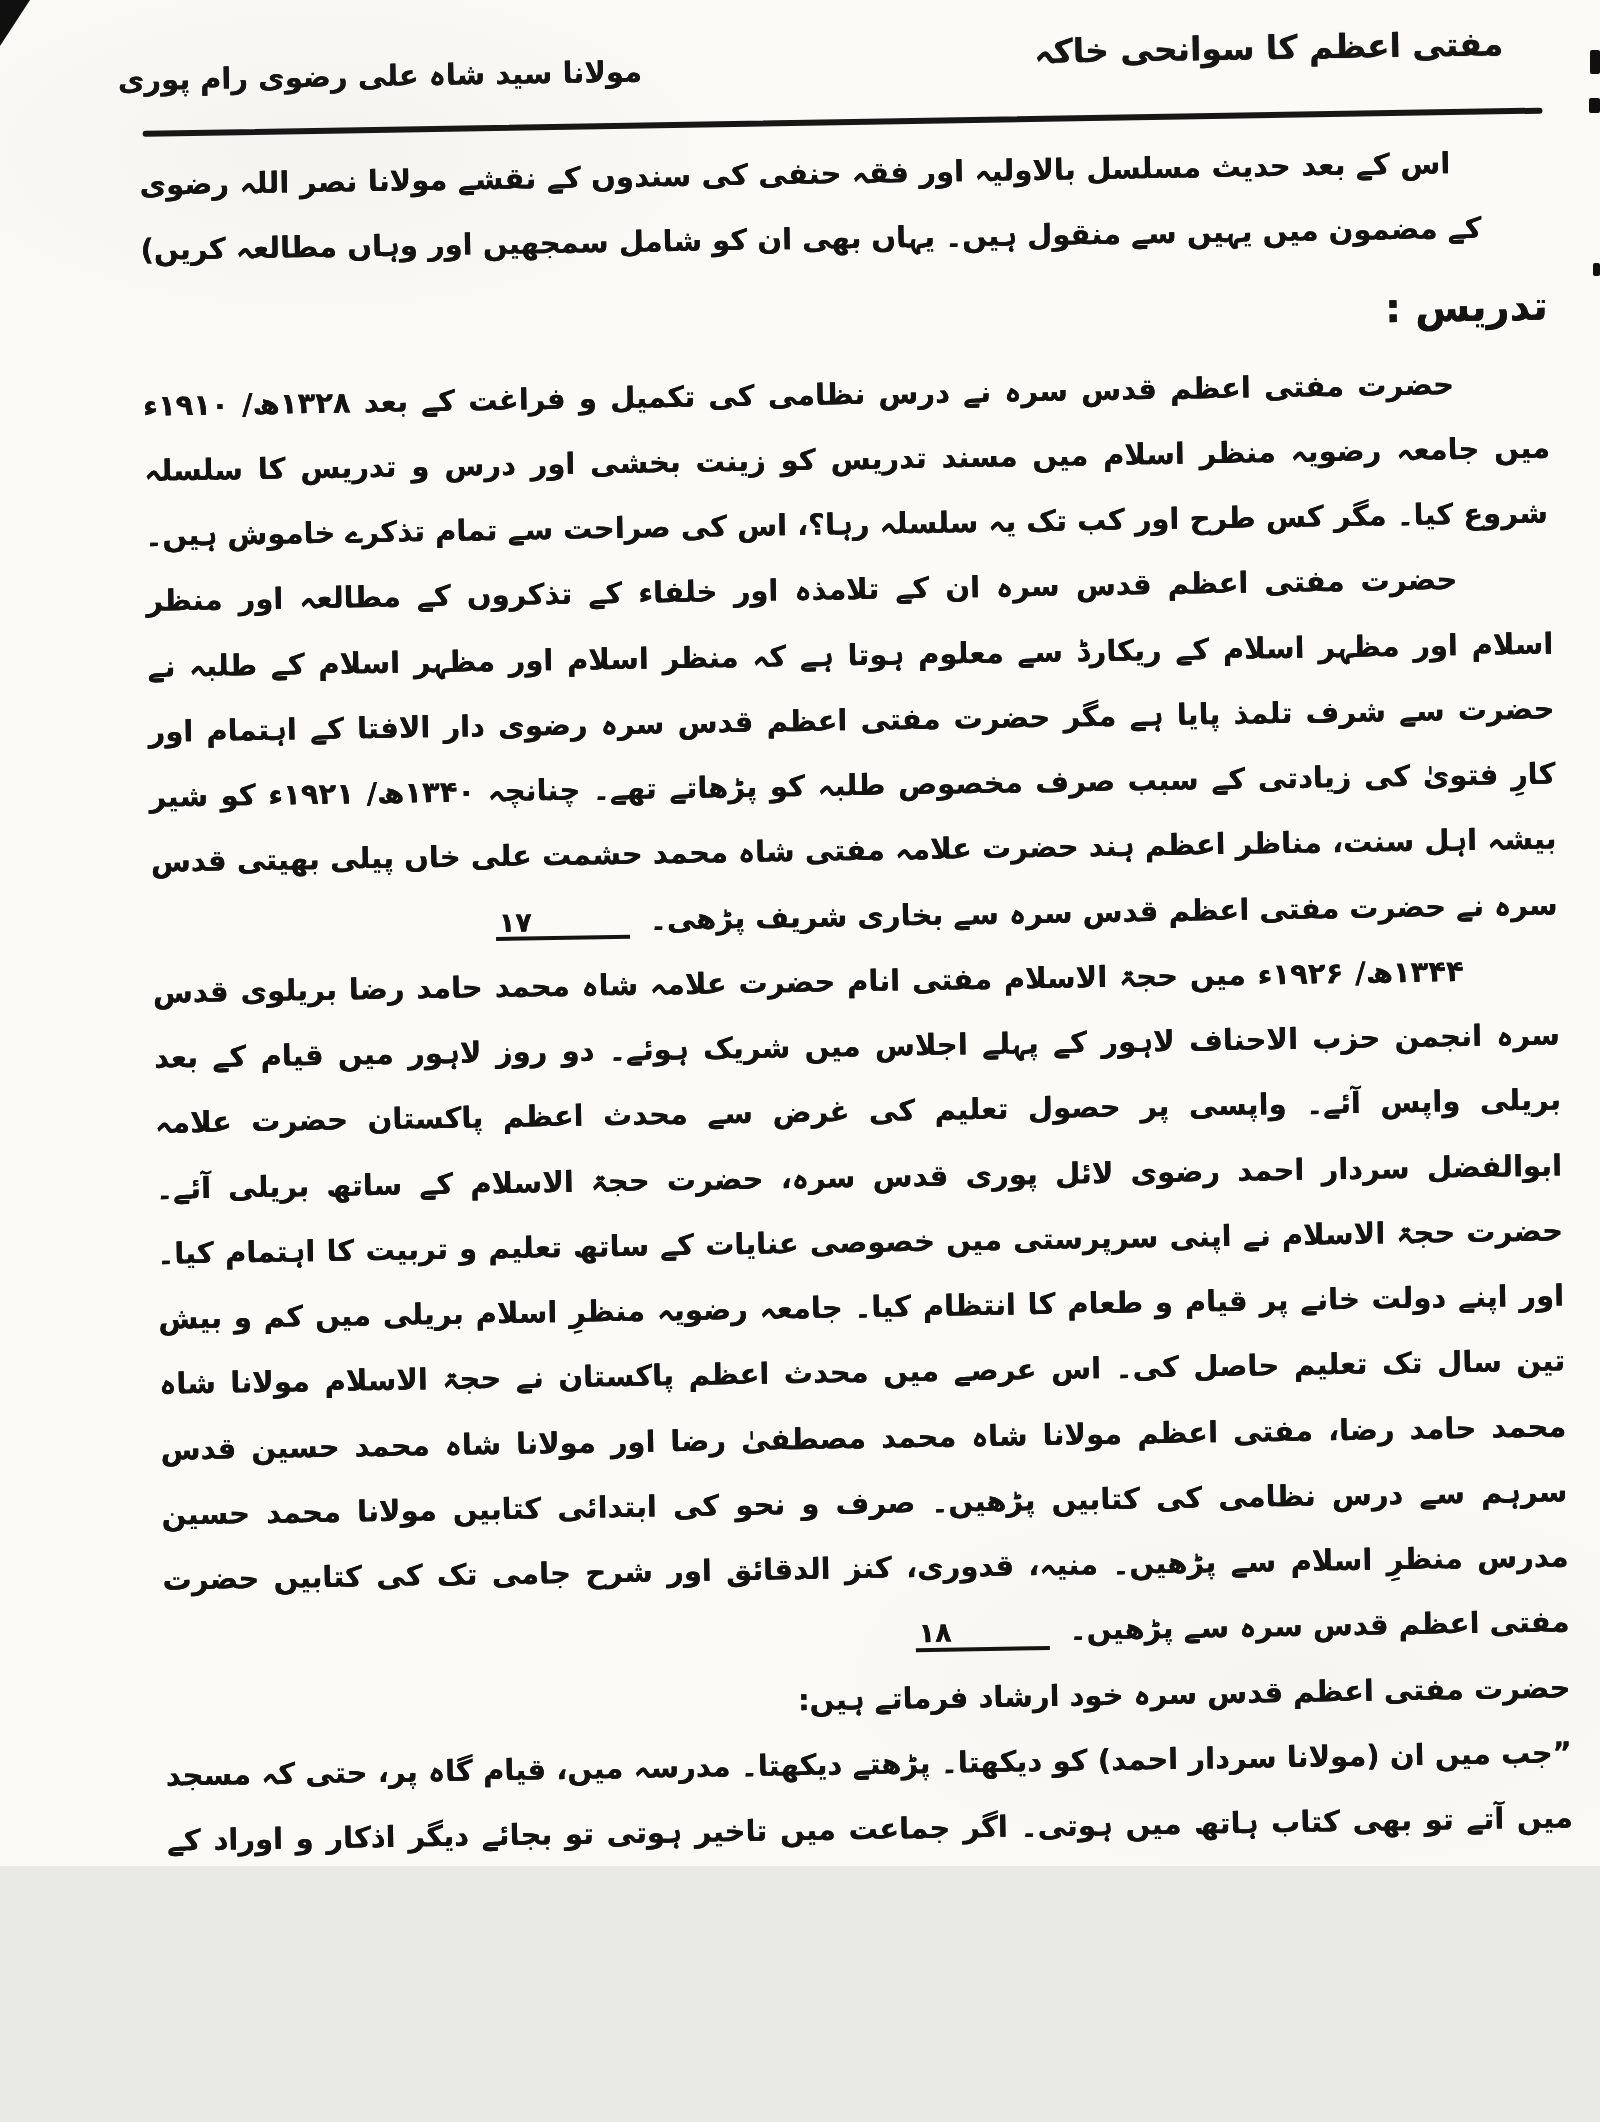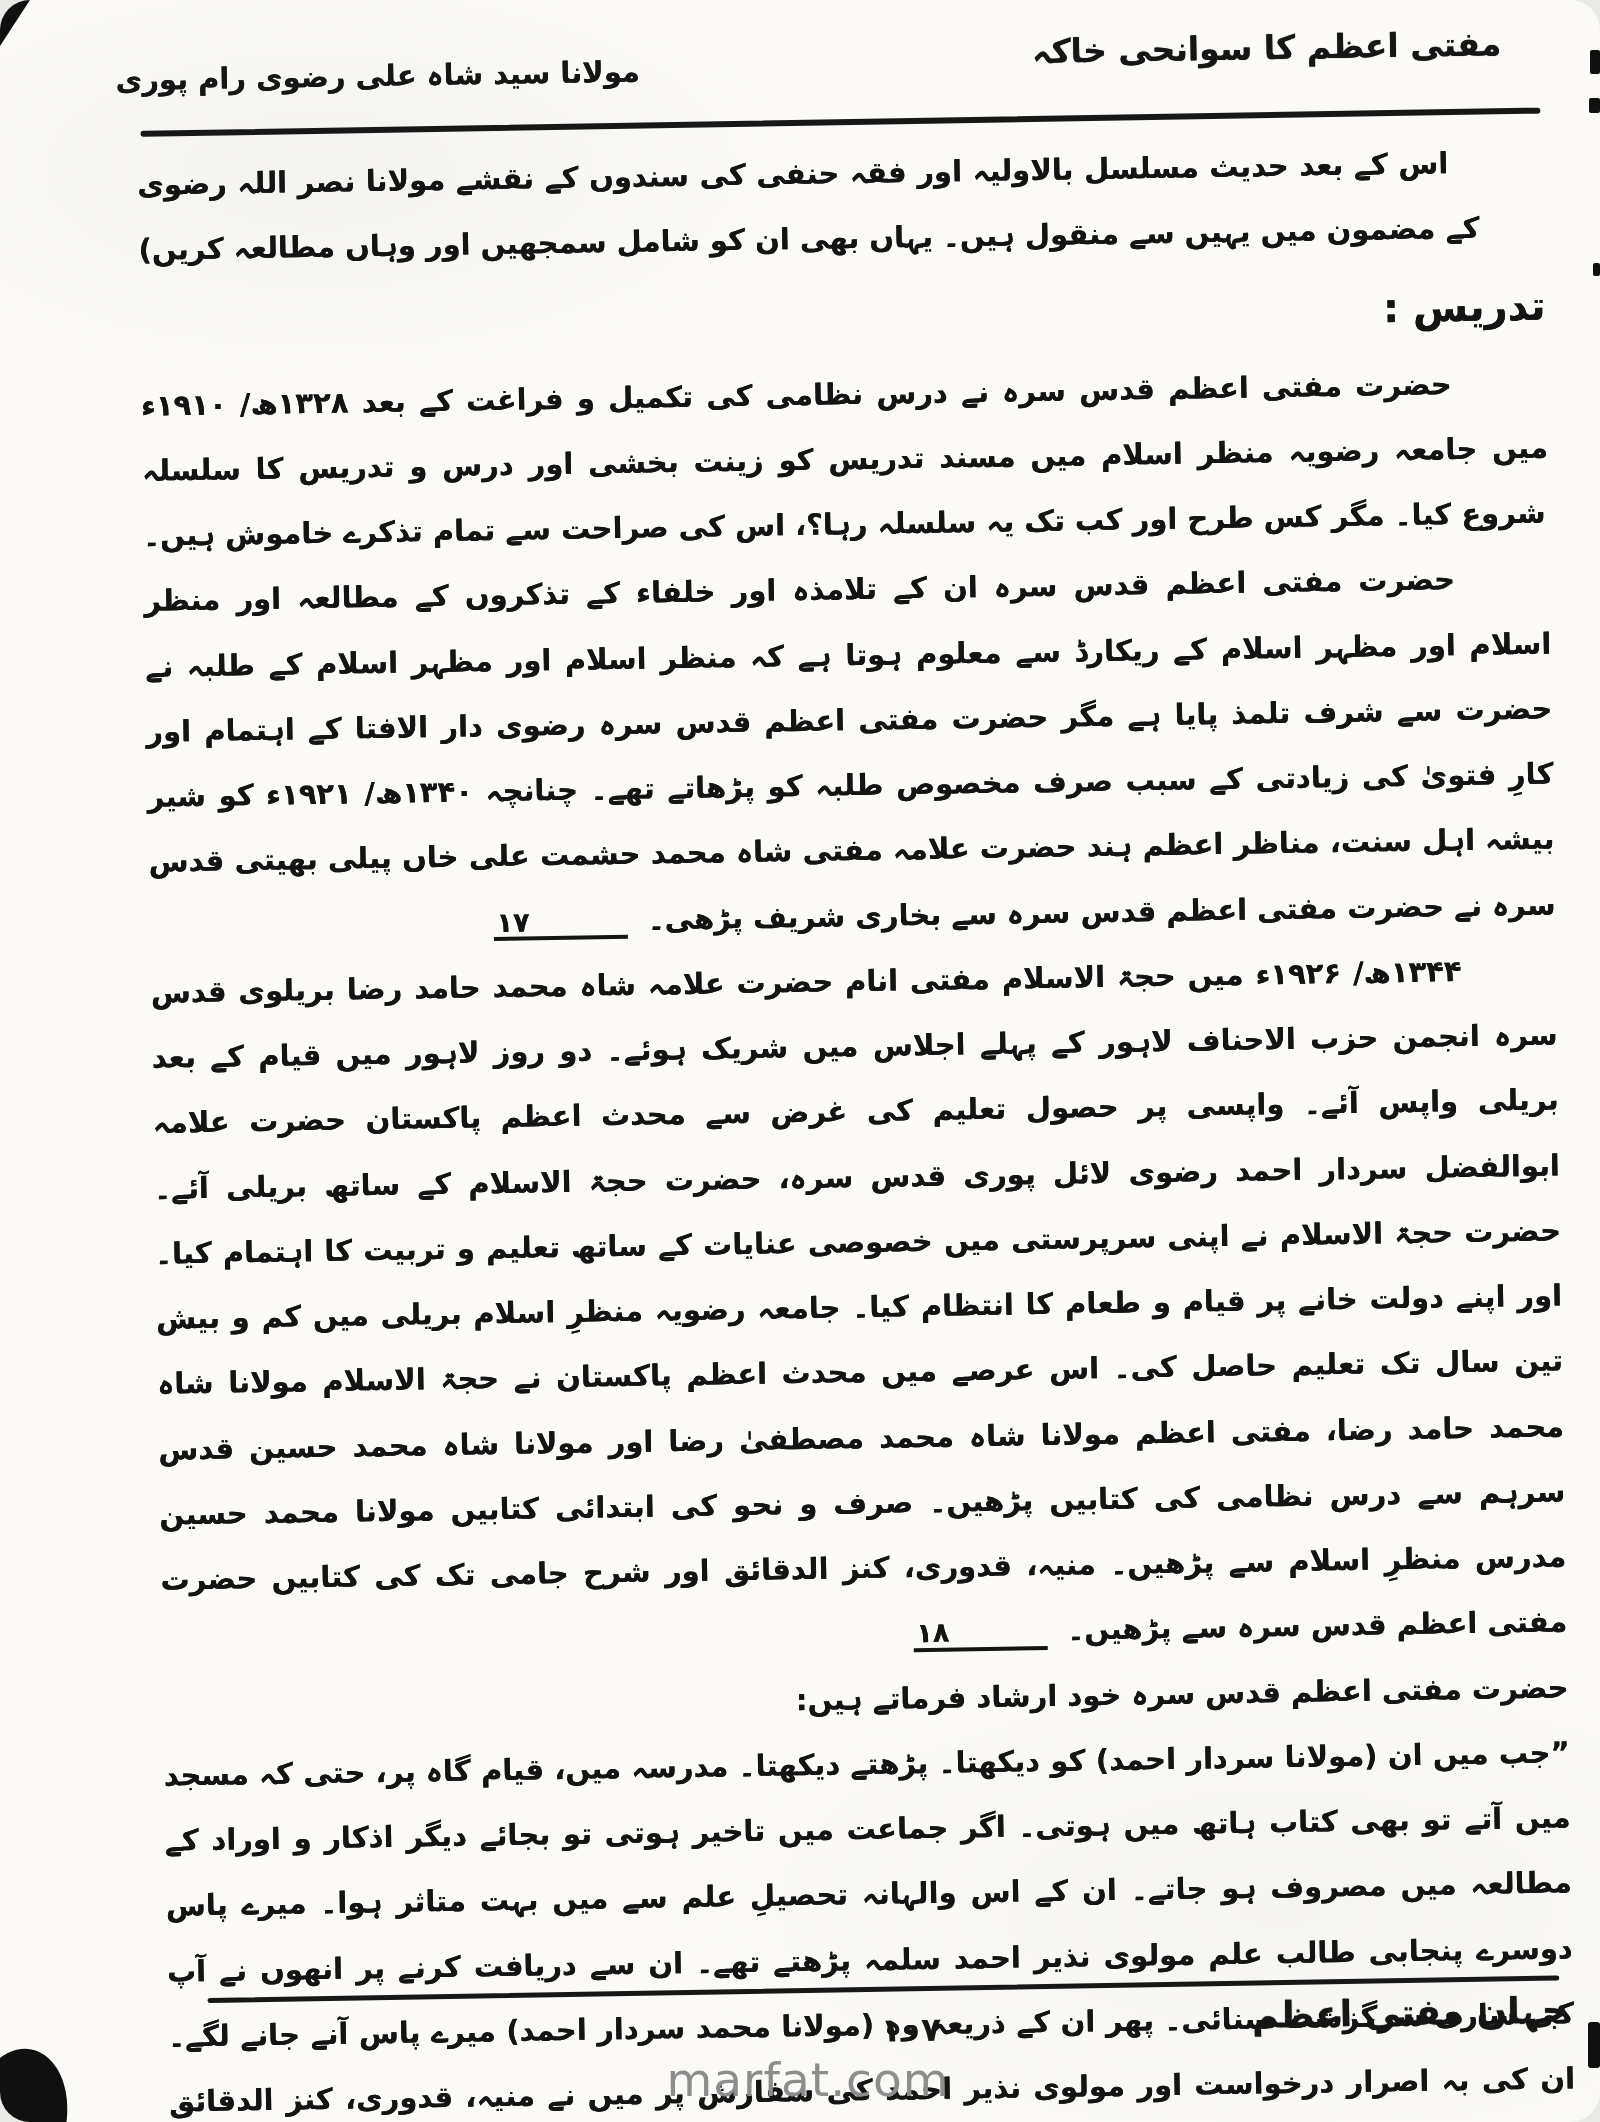--- a/index.html
+++ b/index.html
@@ -2,27 +2,26 @@
 <html lang="ur"><head>
 <meta charset="utf-8">
 <style>
   html,body{margin:0;padding:0;}
   body{
     width:1600px;height:2122px;
     font-family:"DejaVu Sans", sans-serif;
     background:#e9e9e6;
   }
   .page{
-    position:relative;width:1600px;height:2122px;overflow:hidden;
+    position:relative;width:1600px;height:1866px;overflow:hidden;
     background:
       radial-gradient(ellipse 700px 300px at 20% 8%, rgba(120,120,115,0.05), rgba(0,0,0,0) 70%),
       radial-gradient(ellipse 900px 400px at 80% 90%, rgba(120,120,115,0.04), rgba(0,0,0,0) 70%),
       #fbfaf6;
     color:#161616;
-    border-radius:30px;
   }
   
   .skew{position:absolute;inset:0;transform:rotate(-0.95deg);transform-origin:50% 50%;}
 
   
   .hdr-left{
     position:absolute;top:52px;left:132px;
     font-size:29px;font-weight:700;direction:rtl;
     text-shadow:0 0 0.6px currentColor;
   }

